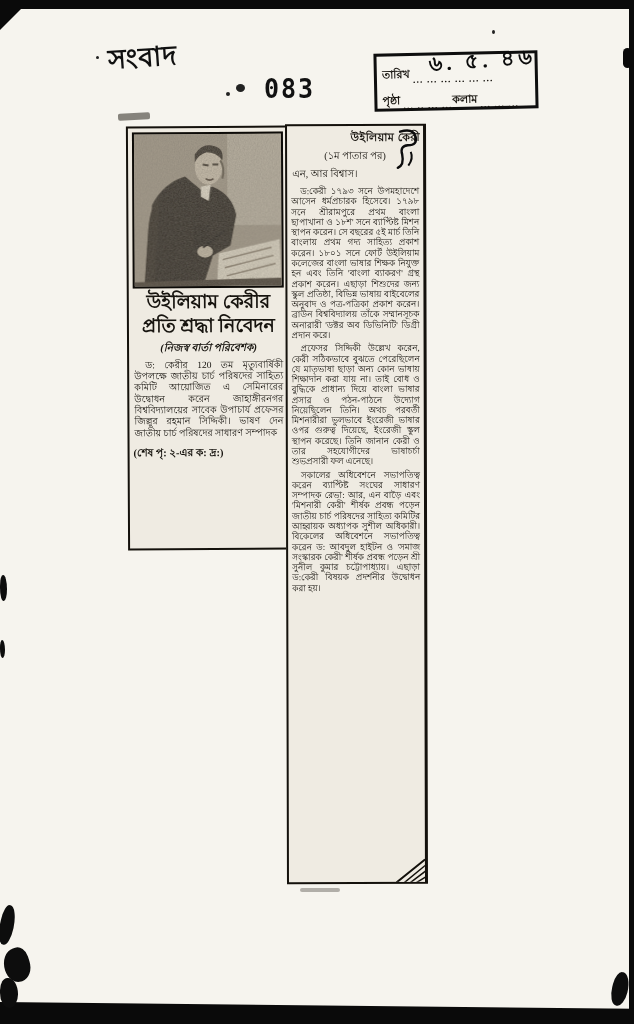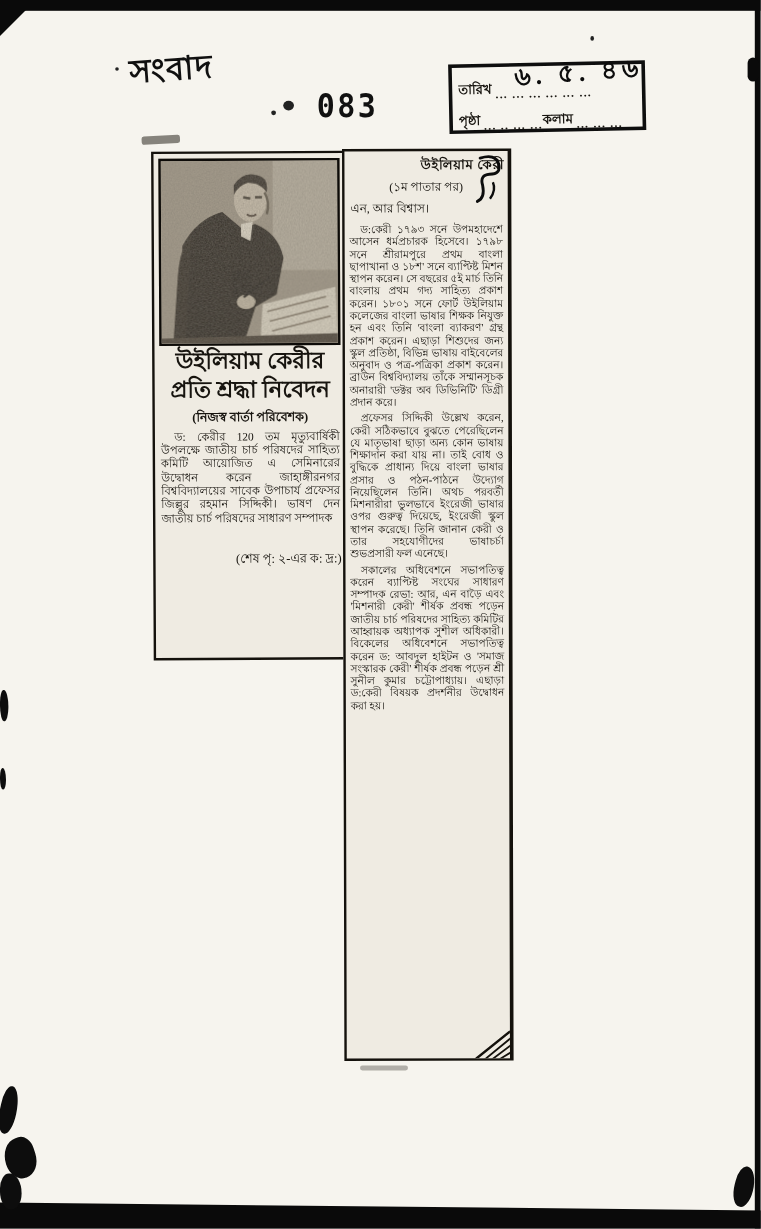--- a/index.html
+++ b/index.html
@@ -52,23 +52,23 @@
   
   .clip-block{position:absolute;background:#efebe2;box-sizing:border-box;}
   #clip-left{
     left:127px;top:126px;width:162px;height:424px;
     border:2px solid #14110c;transform:rotate(-0.3deg);
     padding:4px 3px 0 4px;overflow:hidden;
   }
   #photo-frame{border:2px solid #0d0b08;height:152px;overflow:hidden;background:#b9b1a2;}
   #photo-frame svg{display:block;width:100%;height:100%;}
   .headline{font-size:19px;font-weight:bold;text-align:center;line-height:1.12;margin-top:3px;}
-  #clip-byline{font-size:10.5px;text-align:center;margin-top:3px;font-weight:bold;}
+  #clip-byline{font-size:10.5px;text-align:center;margin-top:3px;font-weight:bold;font-style:italic;}
   .bodytext{font-size:9.5px;line-height:1.2;text-align:justify;text-indent:11px;margin:3px 1px 0 1px;}
-  #continuation-note{font-size:10.5px;font-weight:normal;text-align:right;margin-top:19px;}
+  #continuation-note{font-size:10.5px;font-weight:bold;text-align:left;margin-top:6px;}
 
   #clip-right{
     left:286px;top:124px;width:141px;height:760px;
     border:2px solid #14110c;border-right-width:3px;transform:rotate(-0.15deg);
     padding:3px 3px 0 3px;overflow:hidden;
   }
   #right-header{font-size:11px;font-weight:bold;text-align:right;letter-spacing:.5px;}
   #right-continued{font-size:10px;text-align:center;font-weight:normal;}
   #right-author{font-size:10px;margin:1px 0 1px 2px;}
   #clip-right .bodytext{font-size:8.8px;line-height:1.17;text-indent:9px;}

